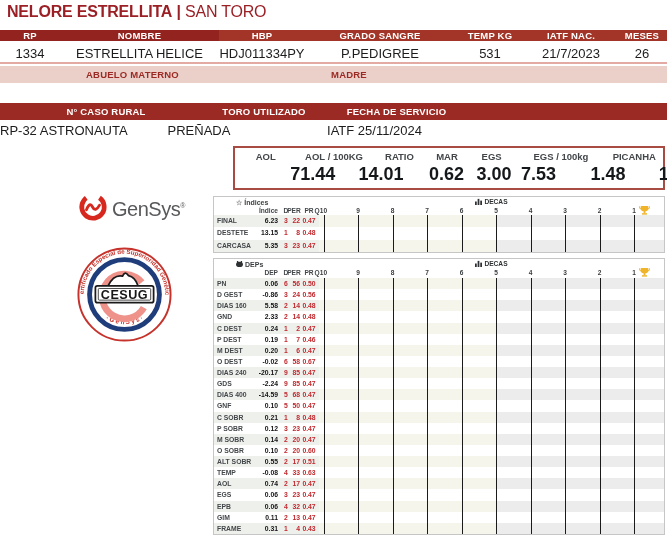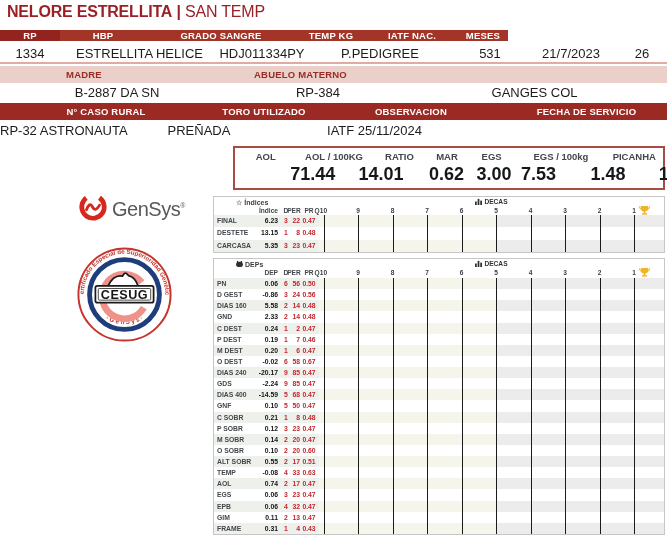--- a/index.html
+++ b/index.html
@@ -79,57 +79,52 @@
   .trophy{position:absolute;z-index:2;}
 </style>
 </head>
 <body>
 
 <div class="page">
 
   <div class="abs title">
     <span class="b">NELORE ESTRELLITA</span>
     <span class="b">|</span>
-    <span class="r">SAN TEMP</span>
+    <span class="r">SAN TORO</span>
   </div>
 
   <div class="abs band t1h hdr">
     <div class="cell w1 seg-a">RP</div>
+    <div class="cell w2 seg-a">NOMBRE</div>
     <div class="cell w3 seg-b">HBP</div>
     <div class="cell w4 seg-b">GRADO SANGRE</div>
     <div class="cell w5 seg-b">TEMP KG</div>
     <div class="cell w6 seg-b">IATF NAC.</div>
     <div class="cell w7 seg-b">MESES</div>
   </div>
 
   <div class="abs band t1v">
     <div class="cell w1 bold">1334</div>
     <div class="cell w2 bold">ESTRELLITA HELICE</div>
     <div class="cell w3">HDJ011334PY</div>
     <div class="cell w4">P.PEDIGREE</div>
     <div class="cell w5">531</div>
     <div class="cell w6">21/7/2023</div>
     <div class="cell w7">26</div>
   </div>
   <div class="abs divider"></div>
 
   <div class="abs band t2h hdr">
+    <div class="cell p3">ABUELO MATERNO</div>
     <div class="cell p2">MADRE</div>
-    <div class="cell p3">ABUELO MATERNO</div>
-  </div>
-  <div class="abs band t2v">
-    <div class="cell p1 bold">B-2887 DA SN</div>
-    <div class="cell p2 bold">RP-384</div>
-    <div class="cell p3">GANGES COL</div>
   </div>
 
   <div class="abs band t3h hdr">
     <div class="cell s1">N° CASO RURAL</div>
     <div class="cell s2">TORO UTILIZADO</div>
-    <div class="cell s3">OBSERVACION</div>
     <div class="cell s4">FECHA DE SERVICIO</div>
   </div>
   <div class="abs band t3v">
     <div class="cell s2">RP-32 ASTRONAUTA</div>
     <div class="cell s3">PREÑADA</div>
     <div class="cell s4">IATF 25/11/2024</div>
   </div>
 
   <div class="abs aolbox">
     <div class="aolrow h">

